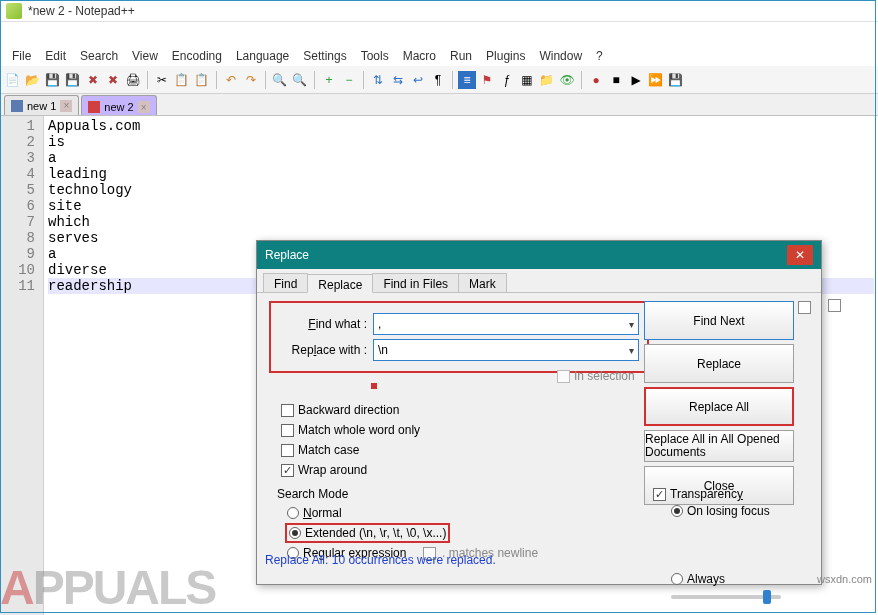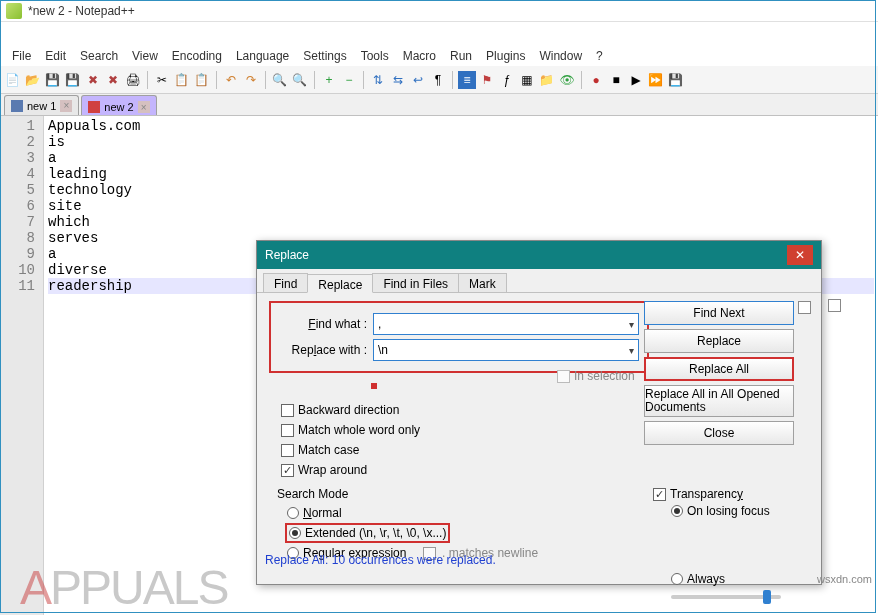--- a/index.html
+++ b/index.html
@@ -49,21 +49,21 @@
     .dialog-body { padding: 8px; position: relative; }
     
     .fields-box { border: 2px solid #d03030; padding: 6px 8px; display:inline-block; width: 380px; margin-left: 4px; }
     .field-row { display:flex; align-items:center; margin: 4px 0; }
     .field-row label { width: 94px; text-align: right; padding-right: 6px; font-size:12px; }
     .field-row label u { text-decoration: underline; }
     .field-row .combo { flex:1; height:22px; border:1px solid #3080d0; padding:2px 4px; font-size:12px; display:flex; align-items:center; justify-content:space-between; background:#fff;}
     .field-row .combo .chev { font-size:10px; color:#444; }
     
     .right-buttons { position:absolute; right: 10px; top: 8px; display:flex; flex-direction:column; gap:4px; }
-    .dlg-btn { width: 150px; height: 24px; border:1px solid #a0a0a0; background: linear-gradient(#fff,#e8e8e8); font-size:12px; display:flex; align-items:center; justify-content:center; }
+    .dlg-btn { width: 150px; height: 39px; border:1px solid #a0a0a0; background: linear-gradient(#fff,#e8e8e8); font-size:12px; display:flex; align-items:center; justify-content:center; }
     .dlg-btn.highlighted { border: 2px solid #d03030; }
     .dlg-btn.default-btn { border: 1px solid #3080d0; }
     .small-check { position:absolute; right:2px; top:10px; width:13px; height:13px; border:1px solid #888; background:#fff; }
     
     .in-selection { position:absolute; left: 300px; top: 76px; font-size:12px; color:#888; display:flex; align-items:center; gap:4px; }
     .in-selection .cb { width:13px; height:13px; border:1px solid #bbb; background:#fafafa; }
     
     .sq-mark { position:absolute; left: 114px; top: 90px; width:6px; height:6px; background:#d03030; }
     
     .check-group { margin-left: 16px; margin-top: 24px; font-size:12px; }
@@ -77,21 +77,21 @@
     .ext-highlight { border:2px solid #d03030; display:inline-flex; padding:1px 2px; align-items:center; gap:4px;}
     .small-chk-inline {width:13px;height:13px;border:1px solid #999;background:#fafafa;display:inline-block;vertical-align:middle;margin:0 2px;}
     
     .transparency { position:absolute; right: 40px; top: 190px; font-size:12px; }
     .transparency .check-row { height:18px; }
     .transparency .slider { width:110px; height:4px; background:#ccc; position:relative; margin:6px 0 0 18px; border-radius:2px;}
     .transparency .slider .thumb { position:absolute; right:10px; top:-5px; width:8px; height:14px; background:#3080d0; border-radius:2px;}
     
     .status-msg { position:absolute; left:8px; bottom: 4px; color:#2040d0; font-size:12px; }
     
-    .watermark-logo { position:absolute; left: 0px; bottom: 0px; font-size: 48px; font-weight: normal; color: rgba(100,100,100,0.35); font-family: Arial; letter-spacing:-2px;padding-left:20px;}
+    .watermark-logo { position:absolute; left: 0px; bottom: 0px; font-size: 48px; font-weight: bold; color: rgba(100,100,100,0.35); font-family: Arial; letter-spacing:-2px;}
     .watermark-logo .accent { color: rgba(200,60,60,0.5); }
     .watermark-site { position:absolute; right:6px; bottom:30px; font-size:11px; color:#888;}
     
     .border-frame { position:absolute; left:0; top:0; width:876px; height:613px; border:1px solid #3090c0; pointer-events:none;}
   </style>
 </head>
 <body>
 
 <div class="border-frame"></div>
 

